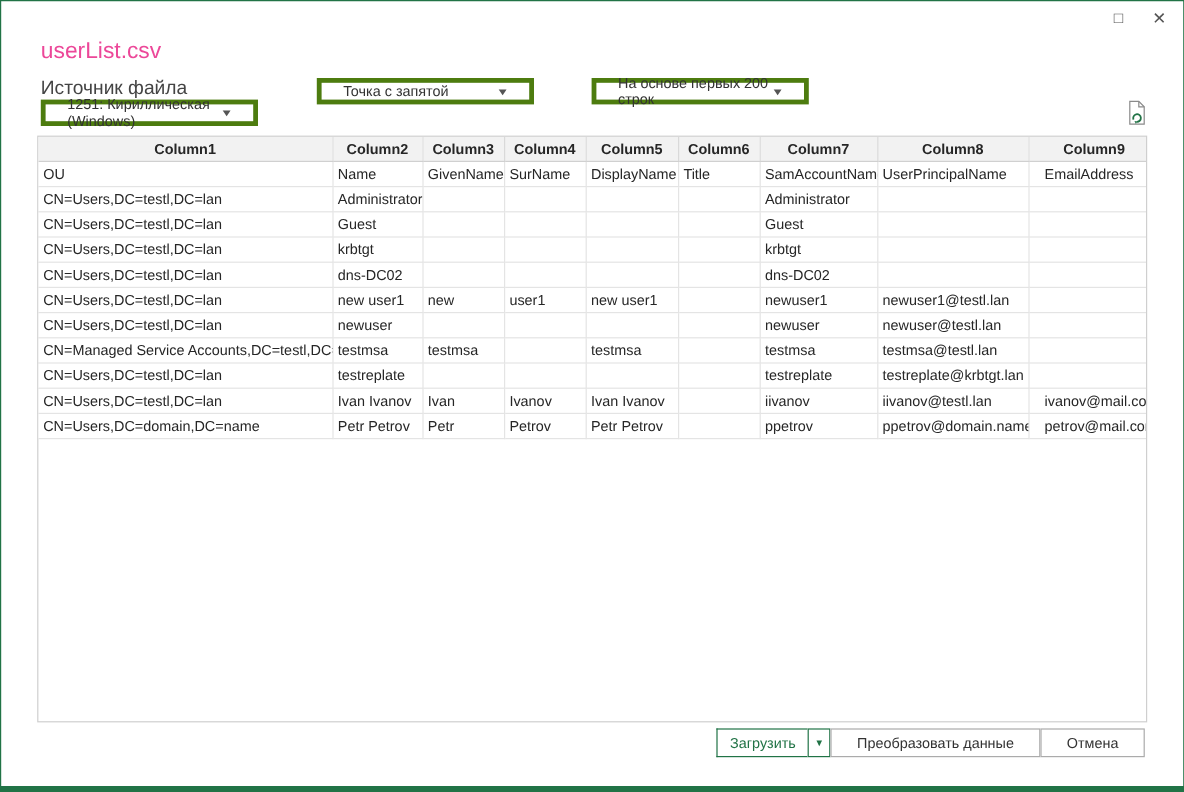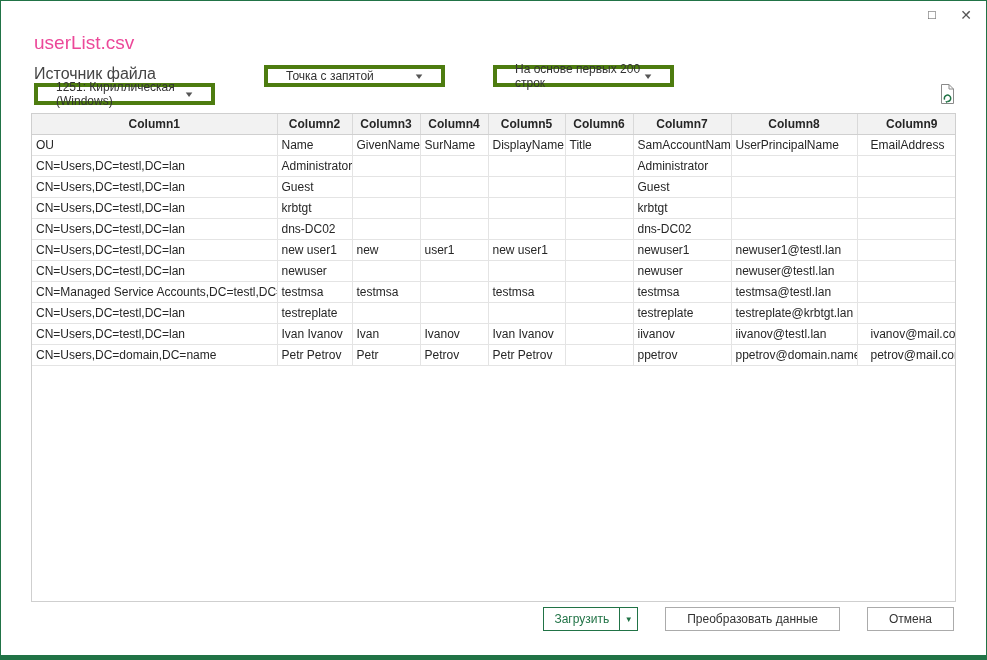--- a/index.html
+++ b/index.html
@@ -43,21 +43,21 @@
     border-right:1px solid #d9d9d9;border-bottom:1px solid #d0d0d0;
     overflow:hidden;white-space:nowrap;
   }
   td{
     height:20px;padding:0 4px;color:#262626;background:#fff;
     border-right:1px solid #e4e4e4;border-bottom:1px solid #e4e4e4;
     overflow:hidden;white-space:nowrap;
   }
   th:last-child,td:last-child{border-right:none;padding-left:13px;}
   
-  .footer{position:absolute;top:606px;right:32px;display:flex;gap:27px;align-items:center;}
+  .footer{position:absolute;top:606px;right:32px;display:flex;gap:0;align-items:center;}
   .btn{
     height:24px;box-sizing:border-box;padding:0 21px;font-size:12px;
     background:#fff;border:1px solid #ababab;color:#333;
     font-family:"Liberation Sans",sans-serif;cursor:pointer;display:flex;align-items:center;
   }
   .split{display:flex;}
   .btn.load{border:1px solid #217346;color:#217346;border-right:none;padding:0 10px;}
   .btn.load-arrow{border:1px solid #217346;color:#217346;width:19px;padding:0;justify-content:center;border-left:1px solid #217346;font-size:8px;}
 </style>
 </head>

